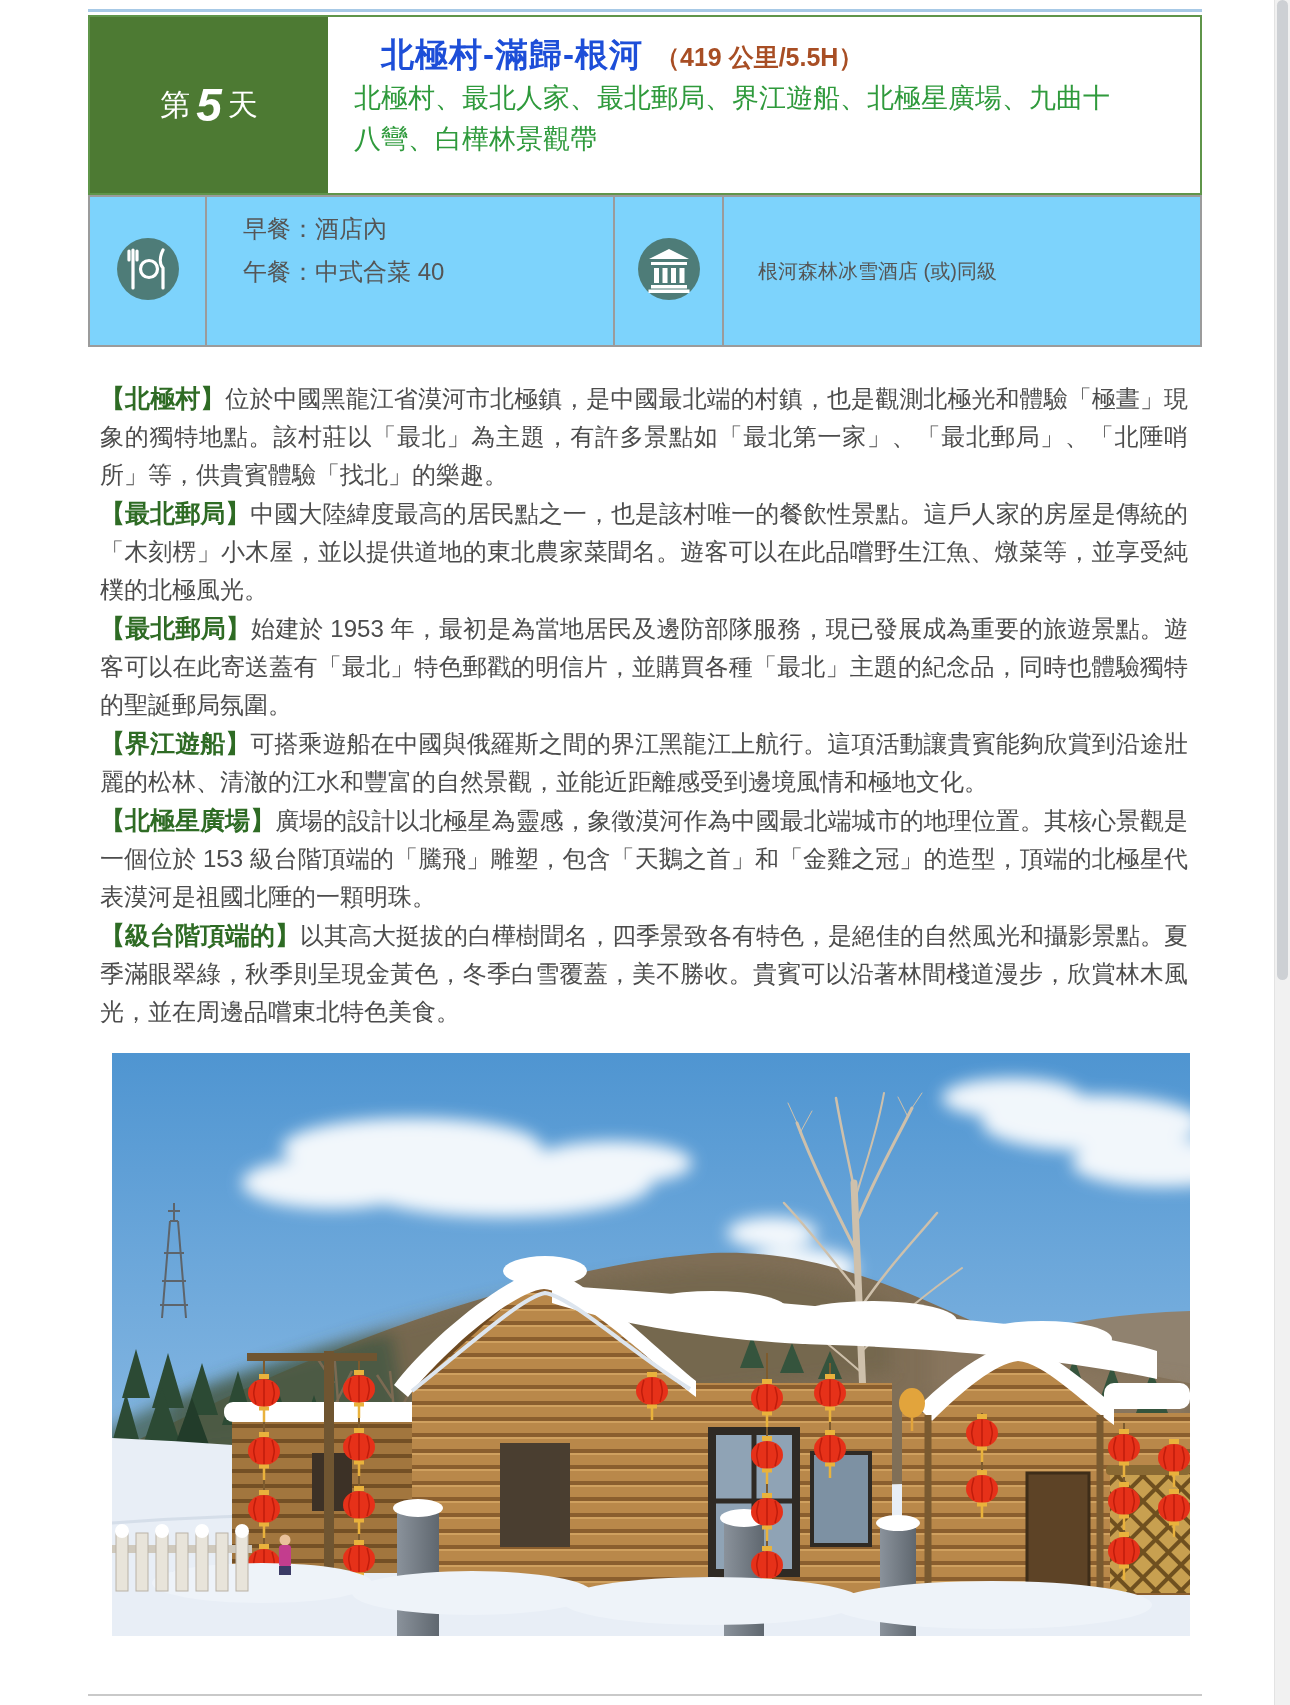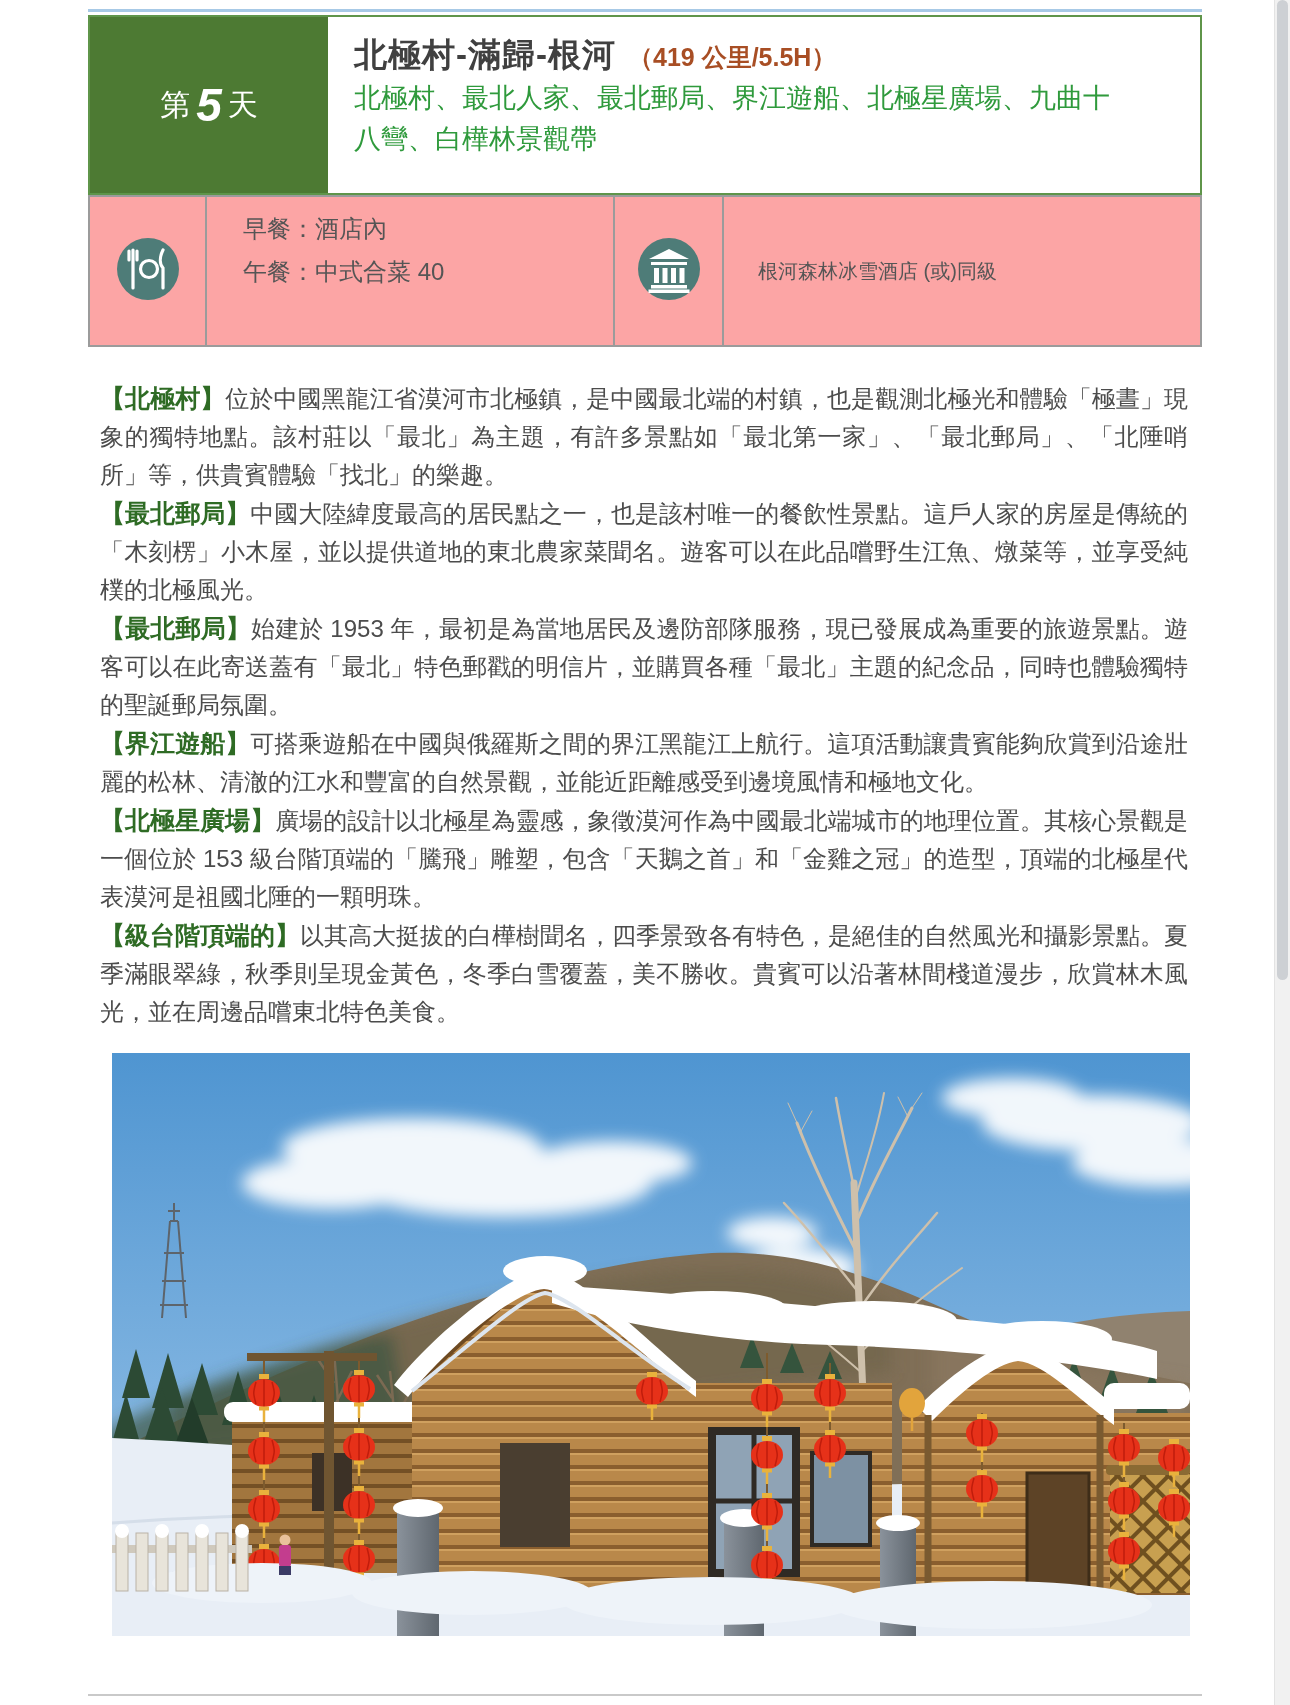--- a/index.html
+++ b/index.html
@@ -9,26 +9,26 @@
   .bottomline{position:absolute;left:88px;top:1694px;width:1114px;height:2px;background:#c9c9c9;}
 
   
   .header{position:absolute;left:88px;top:15px;width:1114px;height:180px;display:flex;
           border:2px solid #5f954a;box-sizing:border-box;background:#fff;}
   .daybox{width:238px;background:#4d7a33;color:#fff;display:flex;align-items:center;justify-content:center;}
   .day-prefix,.day-suffix{font-size:30px;}
   .day-num{font-size:46px;font-style:italic;font-weight:bold;padding:0 6px;}
   .title-area{flex:1;padding:16px 18px 0 26px;}
   .route-line{display:flex;align-items:baseline;gap:12px;}
-  .route-title{font-size:33px;font-weight:bold;color:#404040;letter-spacing:1px;}
+  .route-title{font-size:33px;font-weight:bold;color:#1d4ed8;letter-spacing:1px;margin-left:27px;}
   .route-note{font-size:25px;font-weight:bold;color:#a84e24;}
   .highlights{margin-top:0;font-size:27px;color:#2f9a3c;line-height:41px;max-width:772px;}
 
   
-  .info{position:absolute;left:88px;top:195px;width:1114px;height:152px;background:#fca5a5;
+  .info{position:absolute;left:88px;top:195px;width:1114px;height:152px;background:#7dd3fc;
         border:2px solid #9b9b9b;box-sizing:border-box;display:flex;align-items:stretch;}
   .cell-icon{width:115px;border-right:2px solid #9b9b9b;display:flex;align-items:center;justify-content:center;}
   .cell-meals{width:408px;border-right:2px solid #9b9b9b;box-sizing:border-box;padding:10px 0 0 36px;}
   .meal-line{font-size:24px;color:#555;line-height:43px;white-space:nowrap;}
   .cell-hicon{width:107px;border-right:2px solid #9b9b9b;display:flex;align-items:center;justify-content:center;}
   .cell-hotel{flex:1;display:flex;align-items:center;padding-left:34px;font-size:20px;color:#555;}
 
   
   .content{position:absolute;left:100px;top:352px;width:1088px;margin-top:27px;}
   .sec{margin:0;font-size:24px;line-height:38px;color:#4c4c4c;text-align:justify;}

